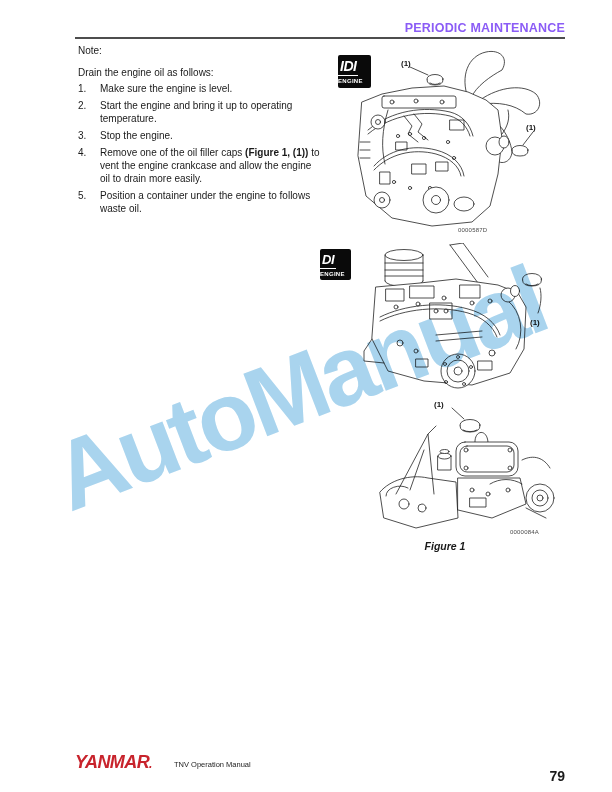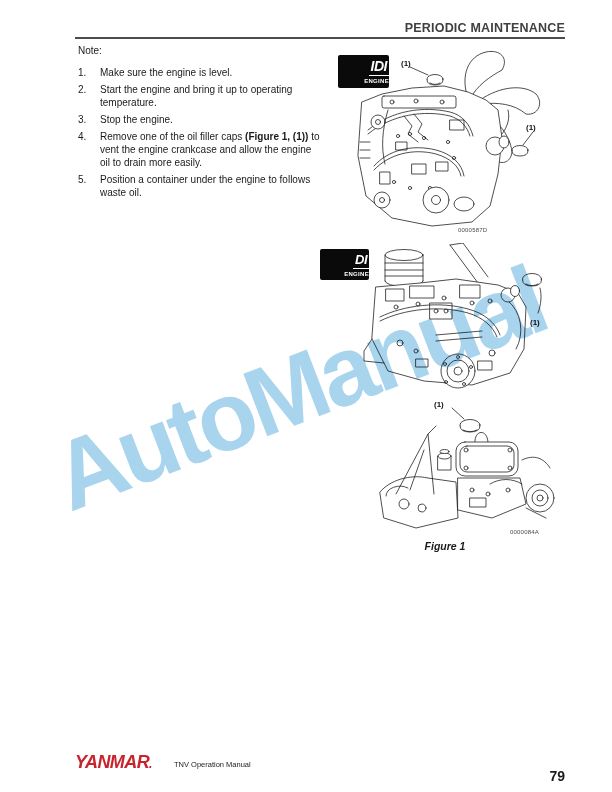--- a/index.html
+++ b/index.html
@@ -4,21 +4,21 @@
 <style>
   html,body{margin:0;padding:0;background:#e8e8e8;}
   .page{
     position:relative;width:612px;height:792px;background:#ffffff;
     font-family:"Liberation Sans",sans-serif;color:#1a1a1a;overflow:hidden;
     margin:0 auto;
   }
   
   .header-title{
     position:absolute;top:21px;left:75px;width:490px;text-align:right;
-    font-size:12.5px;font-weight:bold;letter-spacing:.2px;color:#404040;
+    font-size:12.5px;font-weight:bold;letter-spacing:.2px;color:#8b5cf6;
   }
   .header-rule{position:absolute;top:37px;left:75px;width:490px;height:2px;background:#4d4d4d;}
   
   .content{position:absolute;left:78px;top:44px;width:242px;font-size:10px;line-height:13px;z-index:2;}
   .intro{margin:0 0 11px 0;}
   .note{display:flex;margin:0 0 9px 0;}
   .note-label{width:32px;flex:none;}
   .note-text{width:200px;}
   .drain{margin:0 0 3px 0;}
   .steps{margin:0;padding:0;list-style:none;}
@@ -26,21 +26,21 @@
   .step-num{width:22px;flex:none;}
   .step-text{flex:1;}
   .step-text b{font-weight:bold;}
   
   .fig{position:absolute;z-index:1;}
   #fig-top{left:352px;top:46px;}
   #fig-mid{left:360px;top:243px;}
   #fig-bot{left:372px;top:396px;}
   .badge{
     position:absolute;background:#0a0a0a;color:#fff;display:flex;flex-direction:column;
-    align-items:flex-end;justify-content:center;border-radius:2px;z-index:2;padding-left:18px;
+    align-items:flex-start;justify-content:center;border-radius:2px;z-index:2;
   }
   #badge-idi{left:338px;top:55px;width:33px;height:33px;}
   #badge-di{left:320px;top:249px;width:31px;height:31px;}
   .badge-main{font-style:italic;font-weight:bold;font-size:14px;line-height:13px;border-bottom:1.5px solid #fff;padding:0 2px 2px 2px;letter-spacing:-.5px;}
   #badge-di .badge-main{font-size:13px;}
   .badge-sub{font-size:6px;font-weight:bold;letter-spacing:.3px;margin-top:2px;}
   .fig-code{position:absolute;font-size:6px;color:#4a4a4a;letter-spacing:.2px;z-index:2;}
   #code-top{left:458px;top:227px;}
   #code-bot{left:510px;top:529px;}
   .fig-caption{
@@ -63,20 +63,21 @@
 
 <div class="page">
 
   <div class="header-title">PERIODIC MAINTENANCE</div>
   <div class="header-rule"></div>
 
   <div class="content">
     <div class="note">
       <span class="note-label">Note:</span>
     </div>
+    <p class="drain">Drain the engine oil as follows:</p>
     <ul class="steps">
       <li class="step">
         <span class="step-num">1.</span>
         <span class="step-text">Make sure the engine is level.</span>
       </li>
       <li class="step">
         <span class="step-num">2.</span>
         <span class="step-text">Start the engine and bring it up to operating temperature.</span>
       </li>
       <li class="step">

